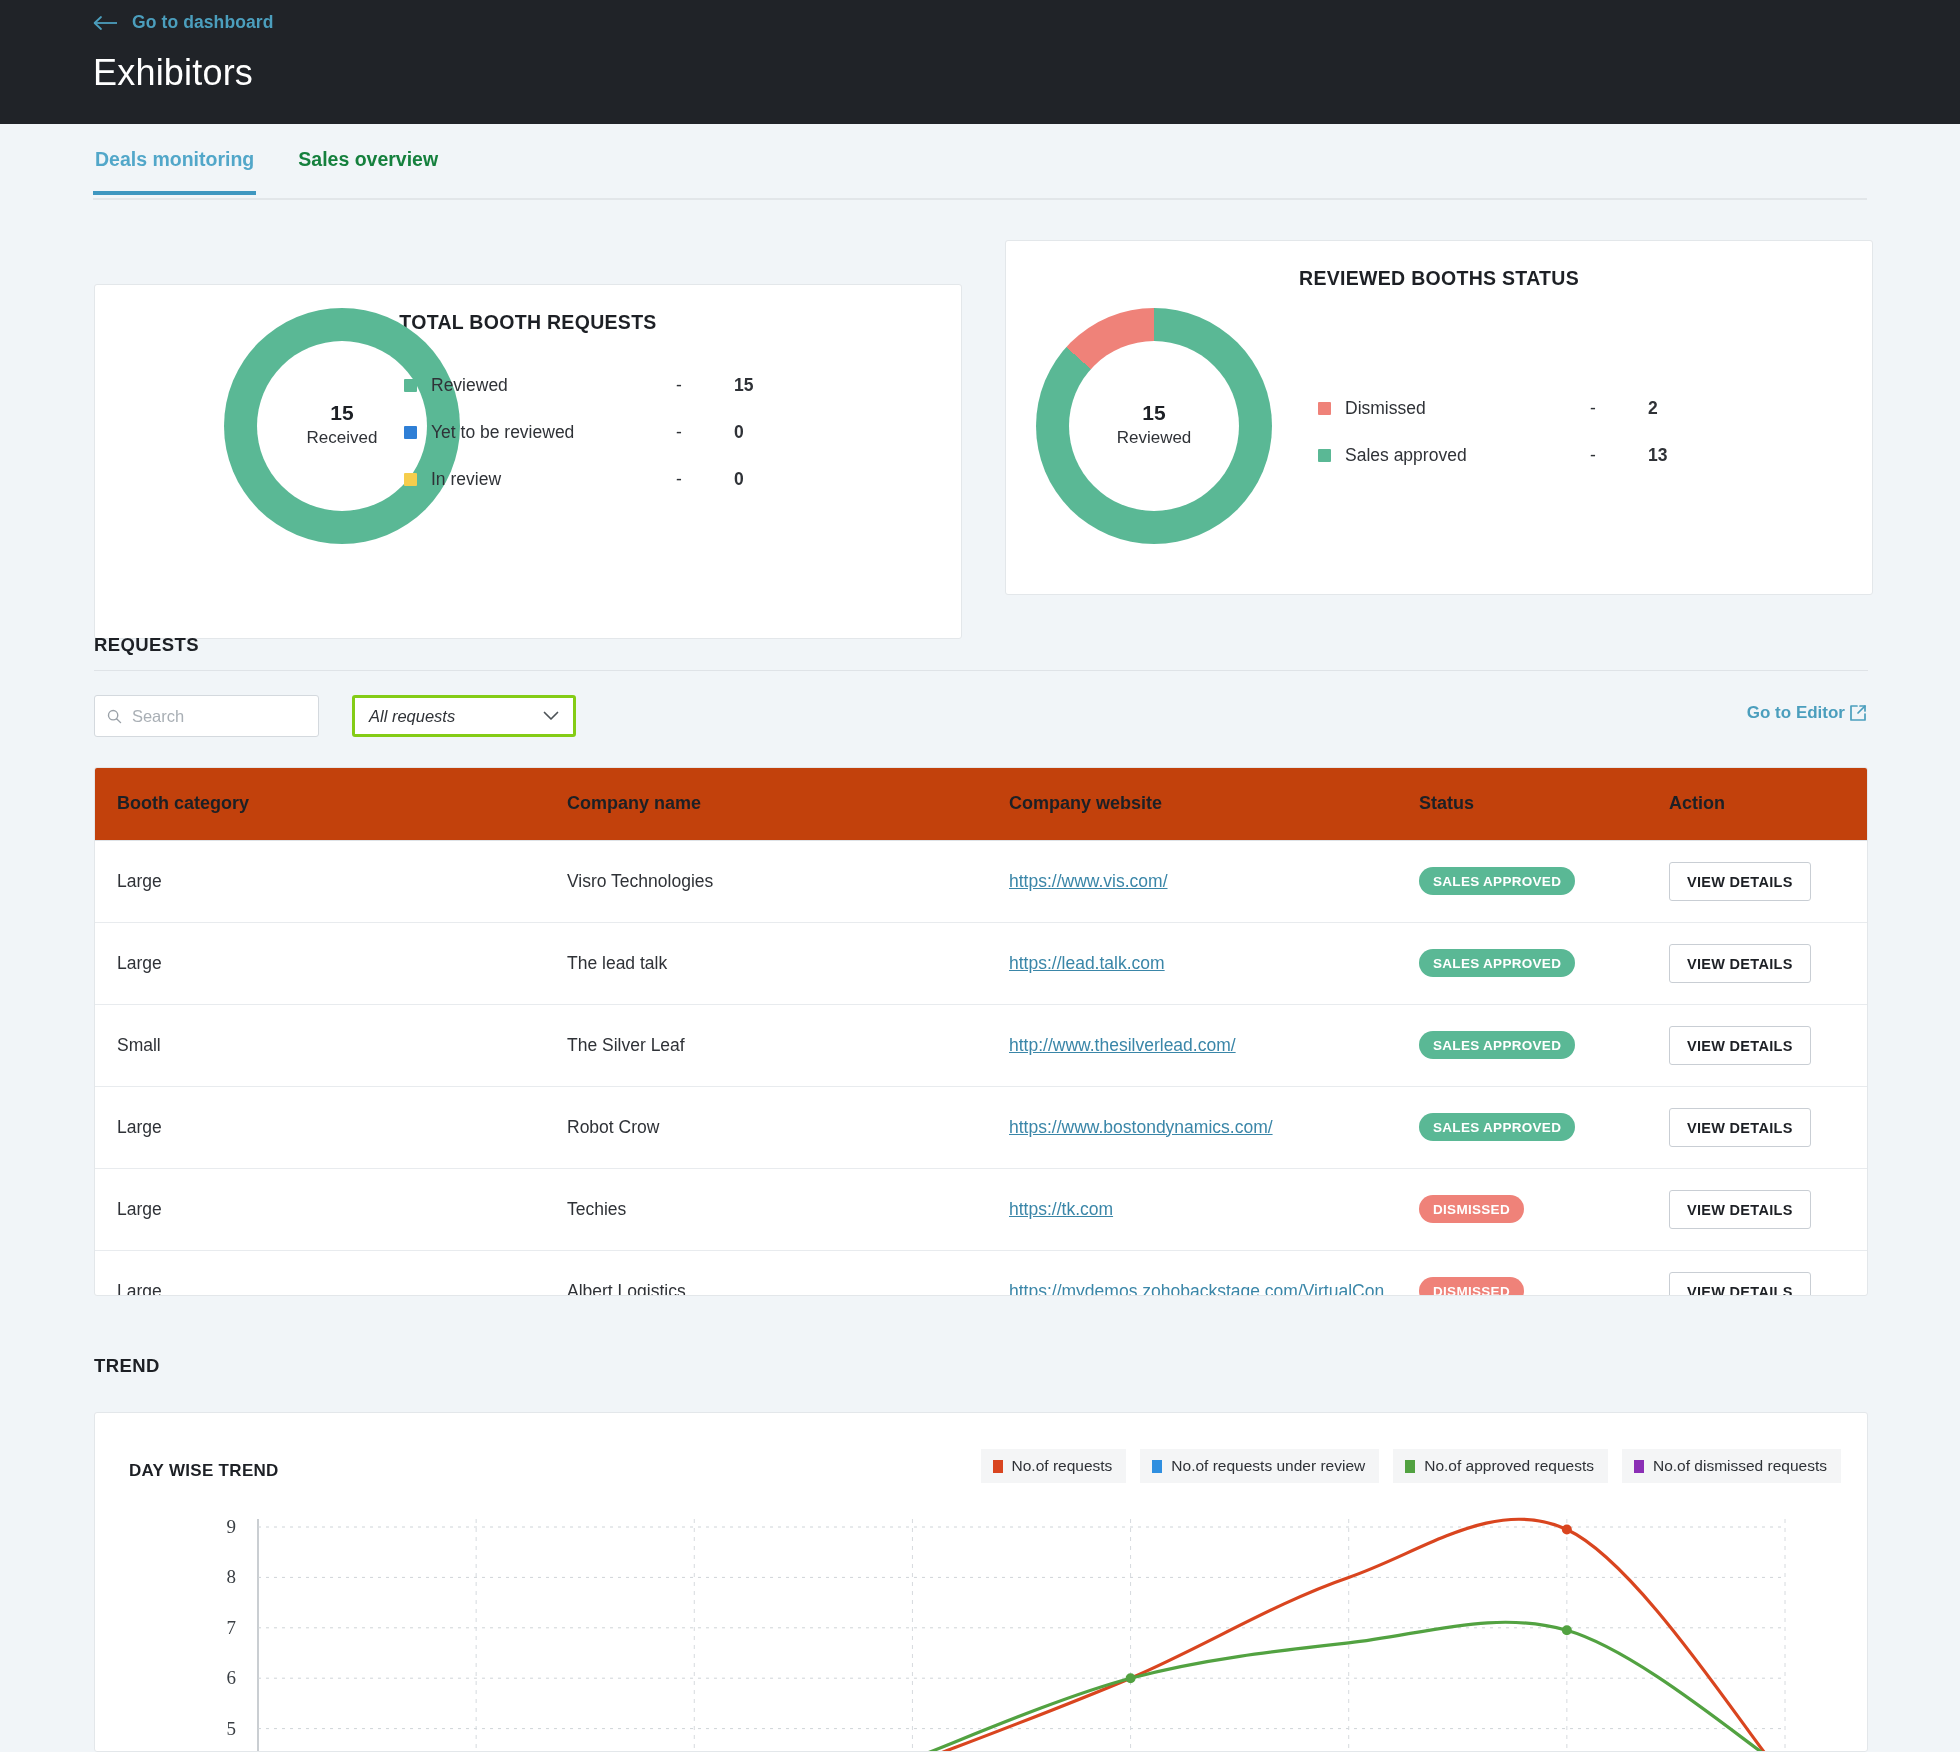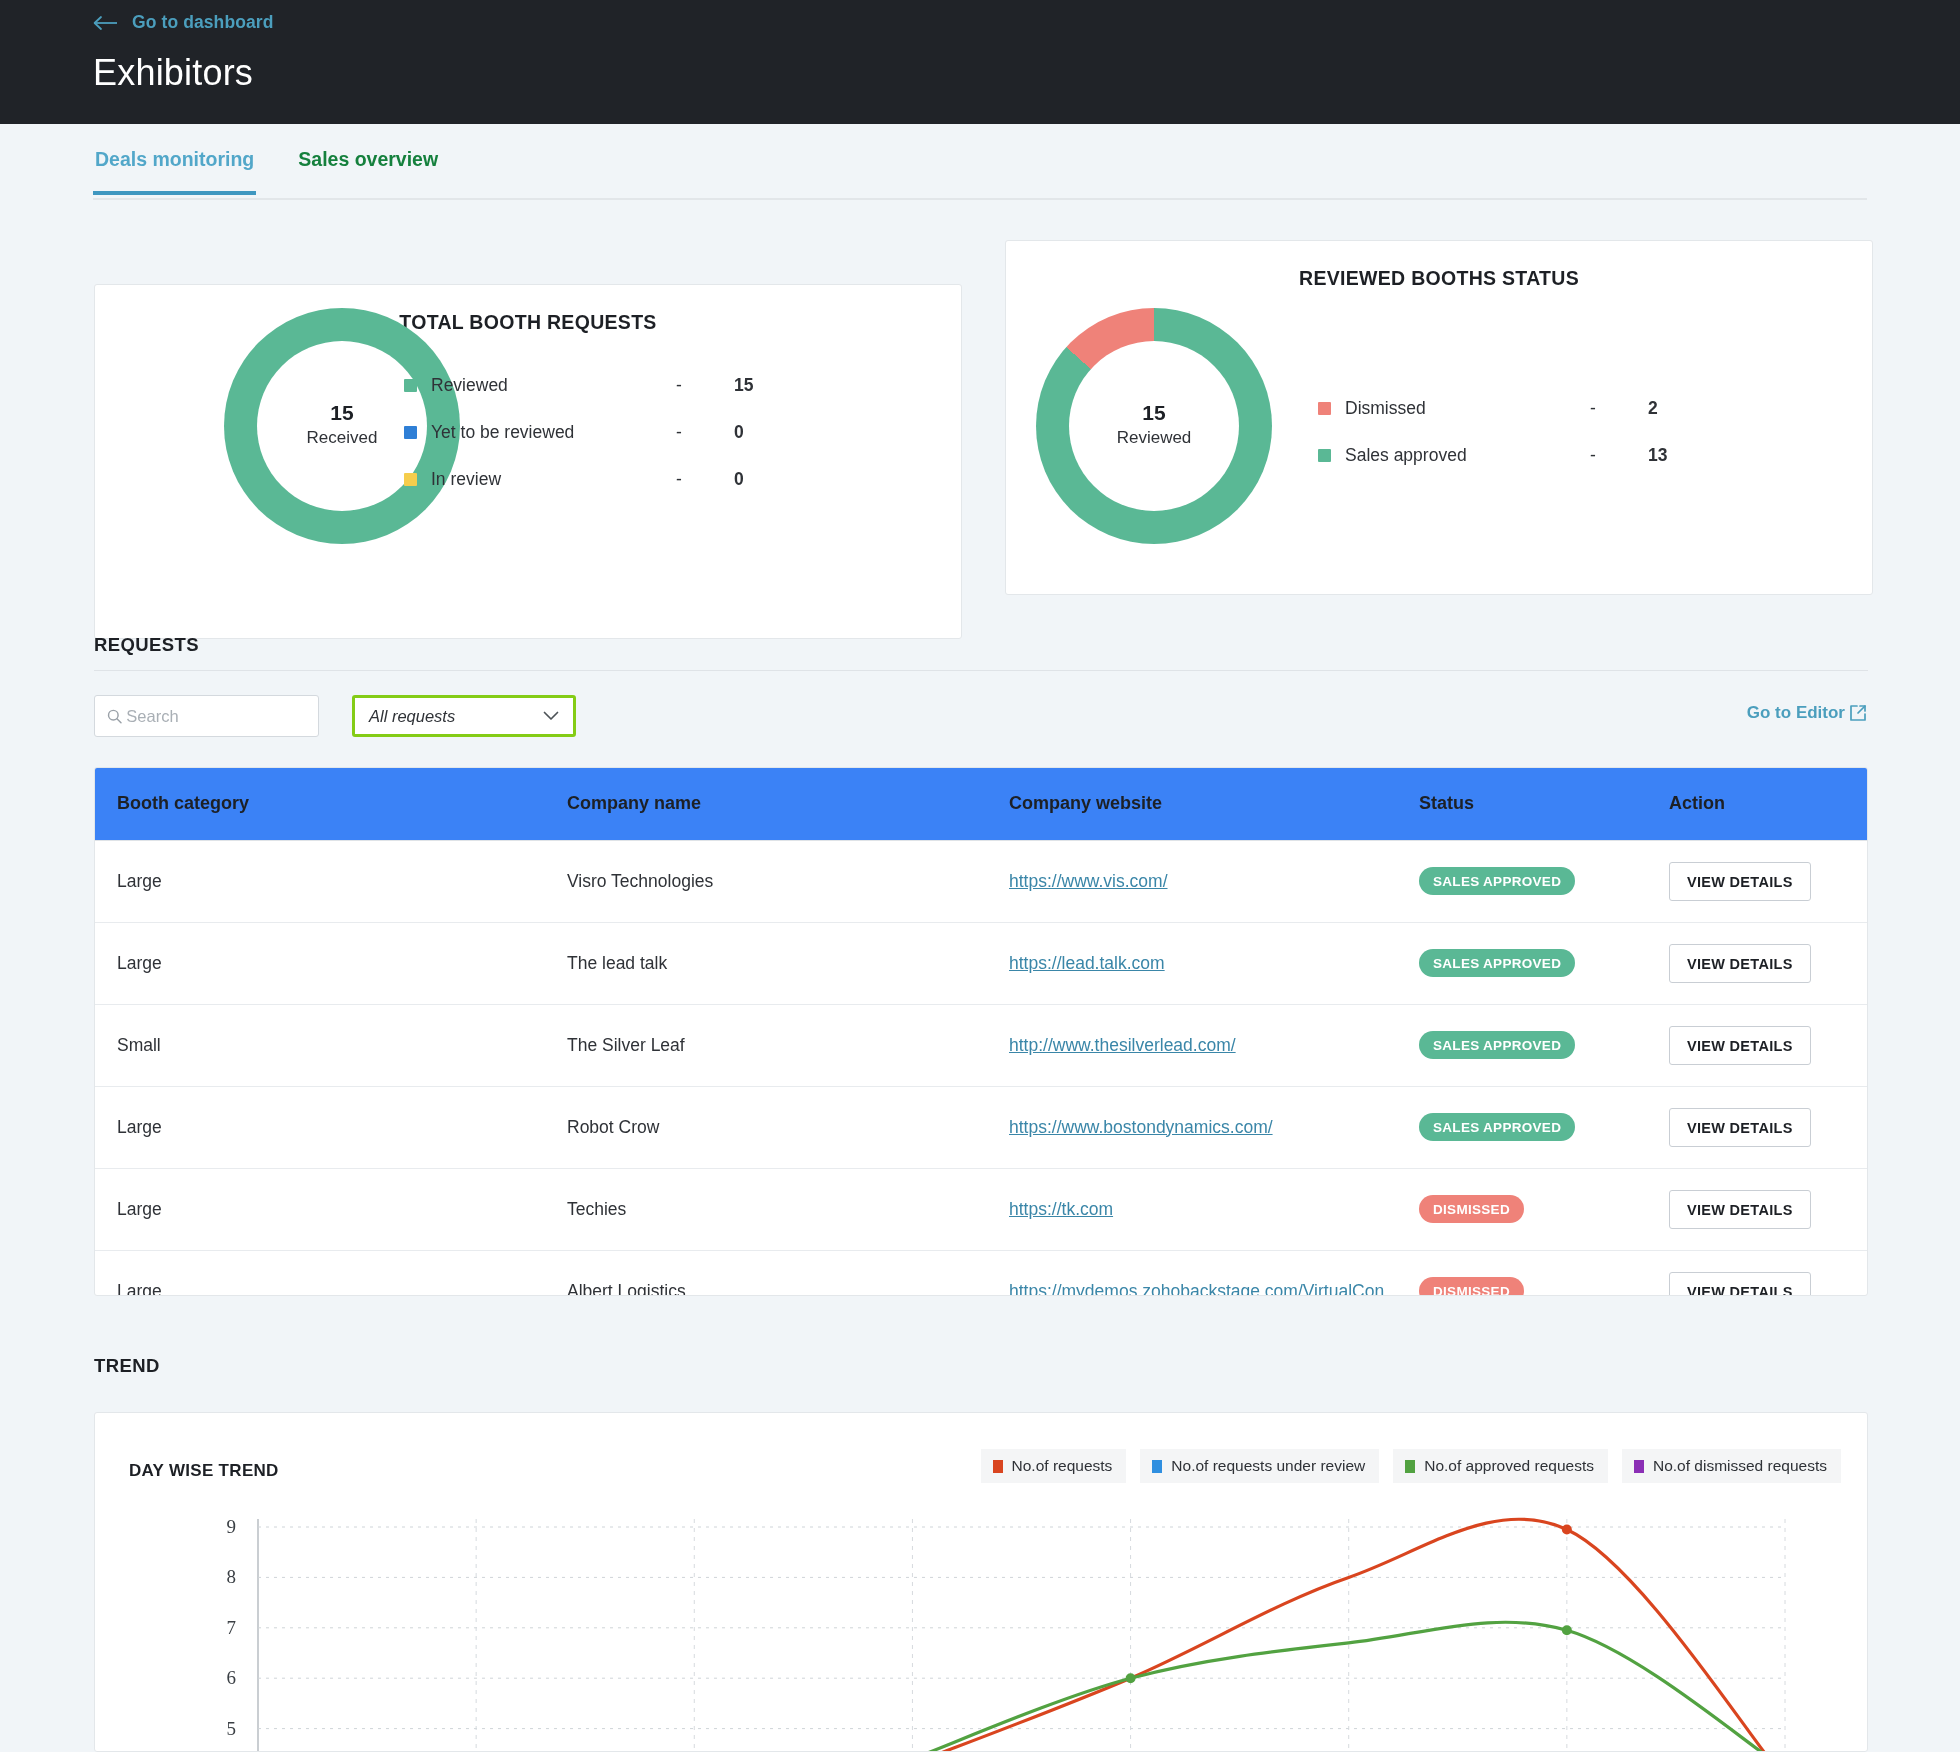--- a/index.html
+++ b/index.html
@@ -194,21 +194,21 @@
   .search-box {
     position: absolute;
     left: 0; top: 0;
     width: 225px; height: 42px;
     border: 1px solid #d4d9de;
     border-radius: 3px;
     background: #ffffff;
     display: flex;
     align-items: center;
     padding: 0 12px;
-    gap: 4px;
+    gap: 10px;
   }
   .search-box input {
     border: none;
     outline: none;
     font-size: 16.5px;
     font-family: "Liberation Sans", sans-serif;
     color: #2f3237;
     width: 100%;
     background: transparent;
   }
@@ -248,21 +248,21 @@
     left: 94px; top: 767px;
     width: 1774px;
     height: 529px;
     overflow: hidden;
     background: #ffffff;
     border: 1px solid #e3e7ea;
     border-radius: 3px;
   }
   table { border-collapse: collapse; width: 100%; table-layout: fixed; }
   thead th {
-    background: #3b82f6;
+    background: #c2410c;
     text-align: left;
     font-size: 18px;
     font-weight: bold;
     color: #1d2025;
     height: 72px;
     padding: 0 0 0 22px;
     border-bottom: 1px solid #dfe3e7;
   }
   col.c-cat { width: 450px; }
   col.c-name { width: 442px; }

